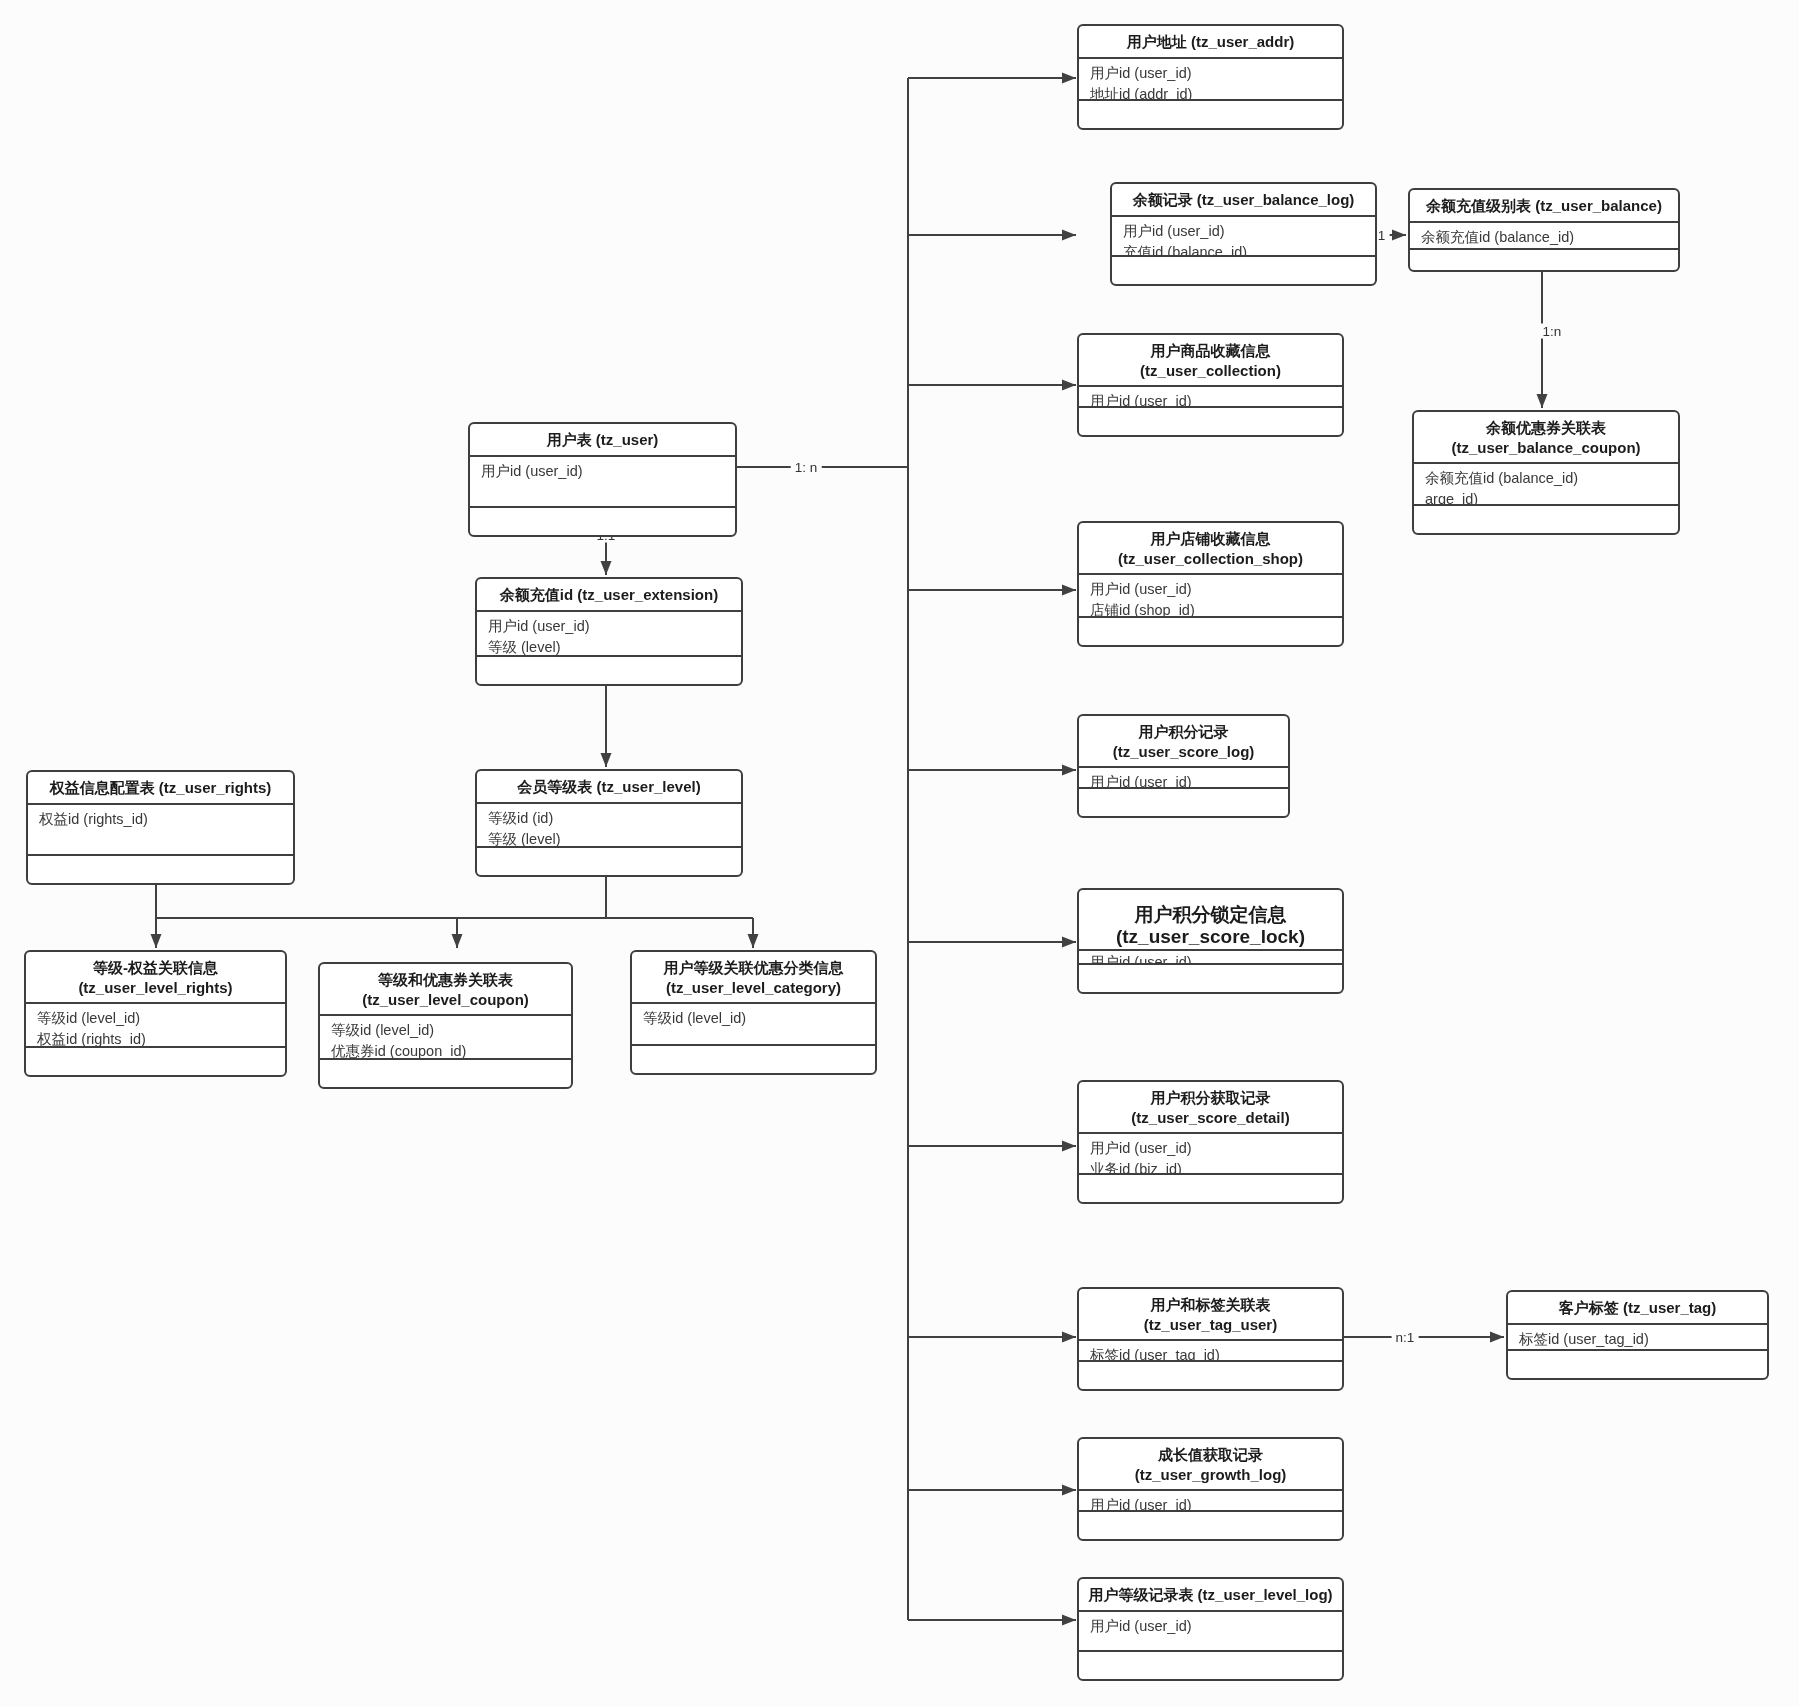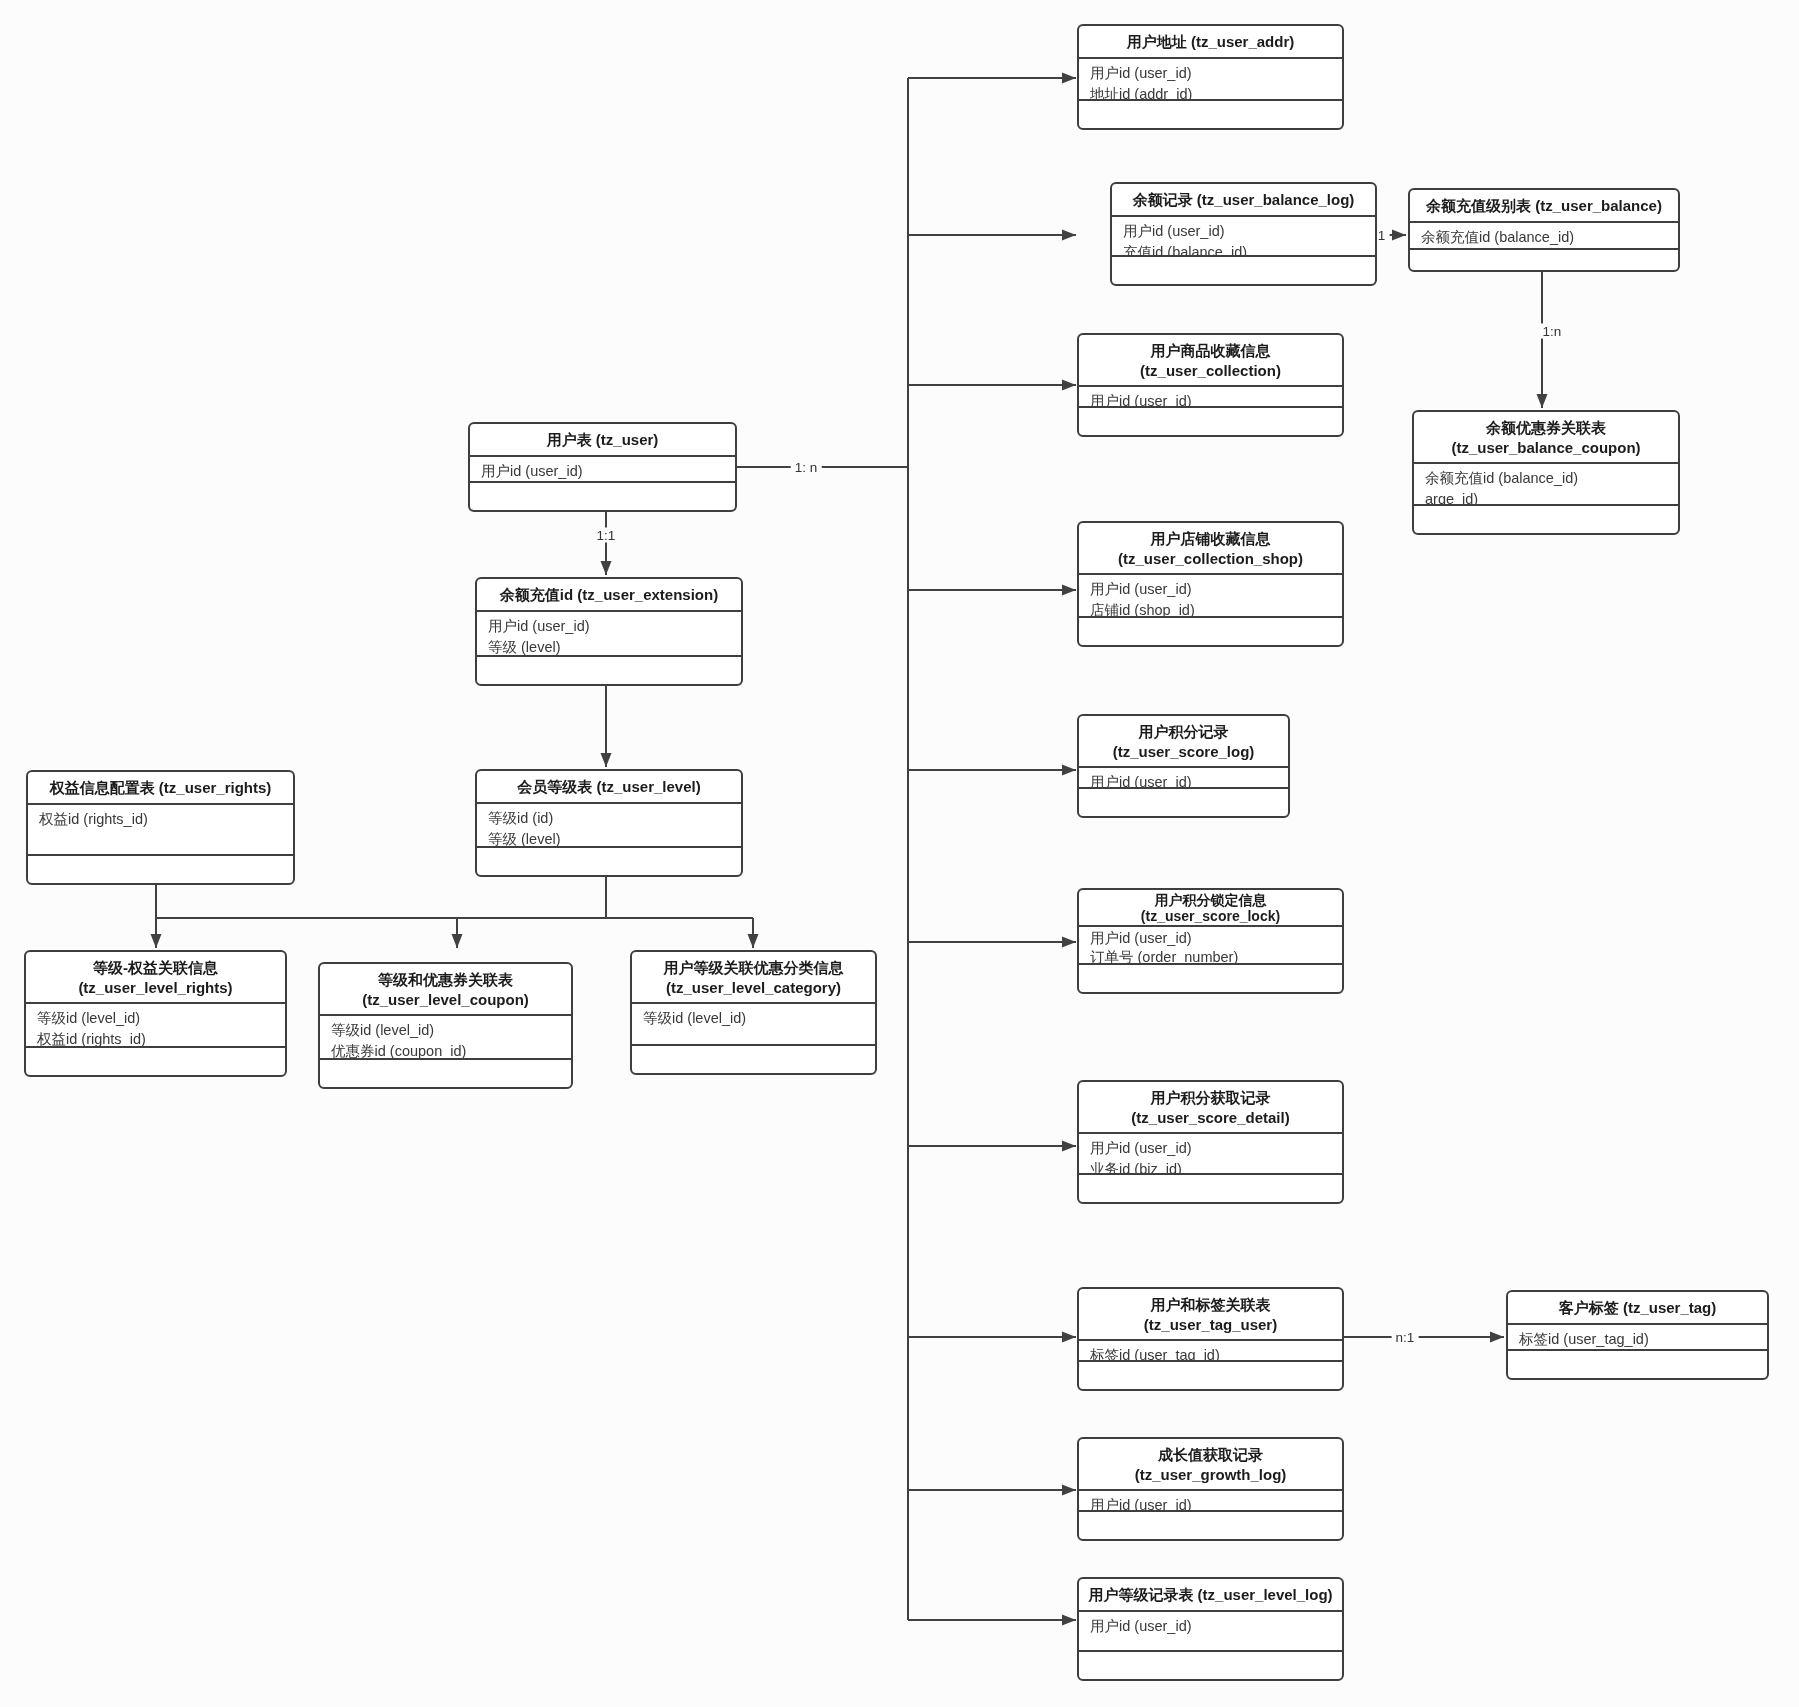--- a/index.html
+++ b/index.html
@@ -8,21 +8,21 @@
   svg.connector-layer{position:absolute;left:0;top:0;width:1799px;height:1707px;}
   svg.connector-layer polyline{fill:none;stroke:#414141;stroke-width:2;}
   svg.connector-layer polygon{fill:#414141;stroke:none;}
   .entity{position:absolute;box-sizing:border-box;display:flex;flex-direction:column;
           background:#ffffff;border:2px solid #3e3e3e;border-radius:6px;}
   .e-title{border-bottom:2px solid #404040;text-align:center;font-weight:bold;
            font-size:15px;color:#1c1c1c;padding:6px 3px 5px;line-height:1.3;flex:0 0 auto;}
   .e-fields{flex:1 1 auto;border-bottom:2px solid #3e3e3e;padding:4px 11px 0;
             font-size:14.5px;line-height:1.45;color:#383838;overflow:hidden;text-align:left;}
   .e-footer{flex:0 0 auto;height:27px;}
-  .entity.compact .e-title{padding:2px 2px 1px;line-height:1.15;font-size:14px;}
+  .entity.compact .e-title{padding:14px 2px 1px;line-height:1.15;font-size:19px;}
   .entity.compact .e-fields{padding-top:2px;line-height:1.3;}
   .label-layer{position:absolute;left:0;top:0;width:1799px;height:1707px;pointer-events:none;}
   .conn-label{position:absolute;transform:translate(-50%,-50%);background:#fcfcfc;
               padding:0 4px;font-size:13.5px;color:#333333;white-space:nowrap;}
 </style>
 </head>
 <body>
 
 <div id="canvas">
   <svg class="connector-layer" viewBox="0 0 1799 1707" xmlns="http://www.w3.org/2000/svg">
@@ -69,21 +69,21 @@
       <polygon points="1504,1337 1490,1342.5 1490,1331.5"></polygon>
     </svg>
   <div class="label-layer">
       <div class="conn-label" style="left: 806px; top: 467px;">1: n</div>
       <div class="conn-label" style="left: 606px; top: 535px;">1:1</div>
       <div class="conn-label" style="left: 1376px; top: 235px;">n:1</div>
       <div class="conn-label" style="left: 1552px; top: 331px;">1:n</div>
       <div class="conn-label" style="left: 1405px; top: 1337px;">n:1</div>
     </div>
   <div>
-      <div class="entity" style="left: 468px; top: 422px; width: 269px; height: 90px;">
+      <div class="entity" style="left: 468px; top: 422px; width: 269px; height: 115px;">
         <div class="e-title">
           <div>用户表 (tz_user)</div>
         </div>
         <div class="e-fields">
           <div class="e-field">用户id (user_id)</div>
         </div>
         <div class="e-footer"></div>
       </div>
       <div class="entity" style="left: 475px; top: 577px; width: 268px; height: 109px;">
         <div class="e-title">

